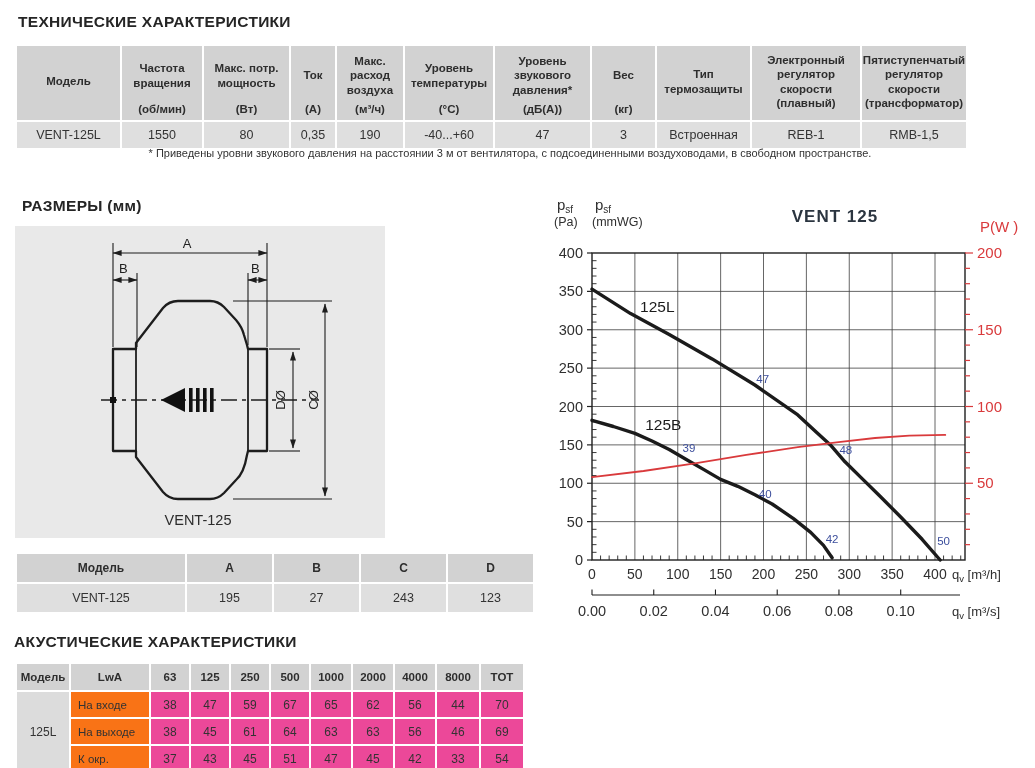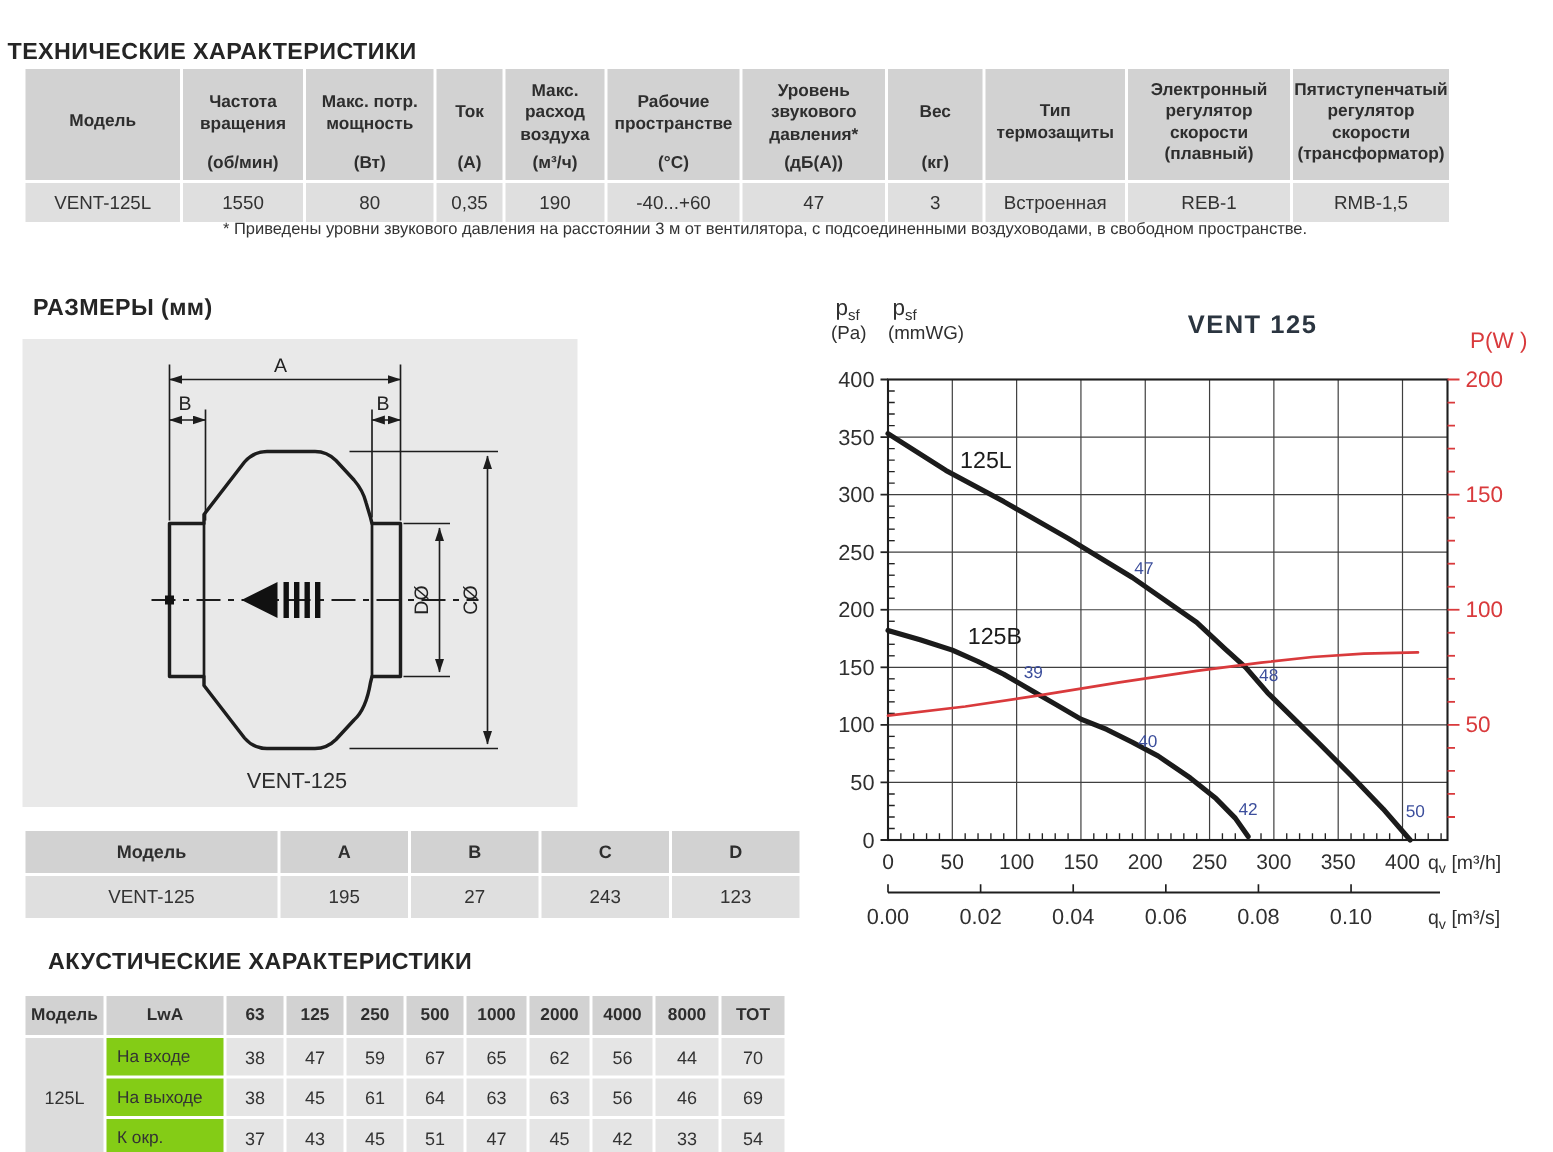--- a/index.html
+++ b/index.html
@@ -14,31 +14,31 @@
   .shn{flex:1;display:flex;align-items:center;justify-content:center;text-align:center;padding:2px 3px 0;line-height:1.22;}
   .shu{padding-bottom:5px;text-align:center;}
   .sd{background:#dfdfdf;font-size:12.5px;text-align:center;height:24px;color:#333;}
   .fn{font-size:11px;color:#333;text-align:center;}
   
   .dimh{background:#d2d2d2;font-size:12px;font-weight:bold;height:26px;text-align:center;color:#2e2e2e;}
   .dimd{background:#dfdfdf;font-size:12.5px;text-align:center;height:26px;color:#333;}
   
   .ach{background:#d2d2d2;font-size:11.5px;font-weight:bold;height:24px;text-align:center;color:#2e2e2e;}
   .am{background:#dcdcdc;font-size:12px;text-align:center;color:#333;}
-  .al{background:#84cc16;font-size:11.5px;text-align:left;padding-left:7px;height:23px;color:#333;}
-  .av{background:#e5e5e5;font-size:12px;text-align:center;color:#333;}
+  .al{background:#f97316;font-size:11.5px;text-align:left;padding-left:7px;height:23px;color:#333;}
+  .av{background:#ec4899;font-size:12px;text-align:center;color:#333;}
   
   .panel{background:#e9e9e9;}
   .dline{stroke:#1d1d1d;stroke-width:1.1;fill:none;}
   .dtext{font-size:13px;fill:#222;}
 </style>
 </head>
 <body>
 
-<div class="abs sect" style="left:5px;top:13px;margin-top:13px;">ТЕХНИЧЕСКИЕ ХАРАКТЕРИСТИКИ</div>
+<div class="abs sect" style="left:18px;top:13px;">ТЕХНИЧЕСКИЕ ХАРАКТЕРИСТИКИ</div>
 
 <table class="abs" style="left:15px;top:44px;width:953px;">
   <colgroup>
     <col style="width:103px">
       <col style="width:80px">
       <col style="width:85px">
       <col style="width:44px">
     <col style="width:66px">
       <col style="width:88px">
       <col style="width:95px">
@@ -74,21 +74,21 @@
           </div>
         </th>
         <th class="sh">
           <div class="shw">
             <div class="shn">Макс. расход воздуха</div>
             <div class="shu">(м³/ч)</div>
           </div>
         </th>
         <th class="sh">
           <div class="shw">
-            <div class="shn">Рабочие пространстве</div>
+            <div class="shn">Уровень температуры</div>
             <div class="shu">(°С)</div>
           </div>
         </th>
         <th class="sh">
           <div class="shw">
             <div class="shn">Уровень звукового давления*</div>
             <div class="shu">(дБ(А))</div>
           </div>
         </th>
         <th class="sh">
@@ -210,21 +210,21 @@
       <tr id="dim-row">
         <td class="dimd">VENT-125</td>
         <td class="dimd">195</td>
         <td class="dimd">27</td>
         <td class="dimd">243</td>
         <td class="dimd">123</td>
       </tr>
     </tbody>
 </table>
 
-<div class="abs sect" style="left:32px;top:633px;text-align:right;">АКУСТИЧЕСКИЕ ХАРАКТЕРИСТИКИ</div>
+<div class="abs sect" style="left:14px;top:633px;text-align:right;">АКУСТИЧЕСКИЕ ХАРАКТЕРИСТИКИ</div>
 
 <table class="abs" style="left:15px;top:662px;width:510px;">
   <colgroup>
     <col style="width:52px">
       <col style="width:78px">
       <col style="width:38px">
       <col style="width:38px">
       <col style="width:38px">
     <col style="width:38px">
       <col style="width:40px">

